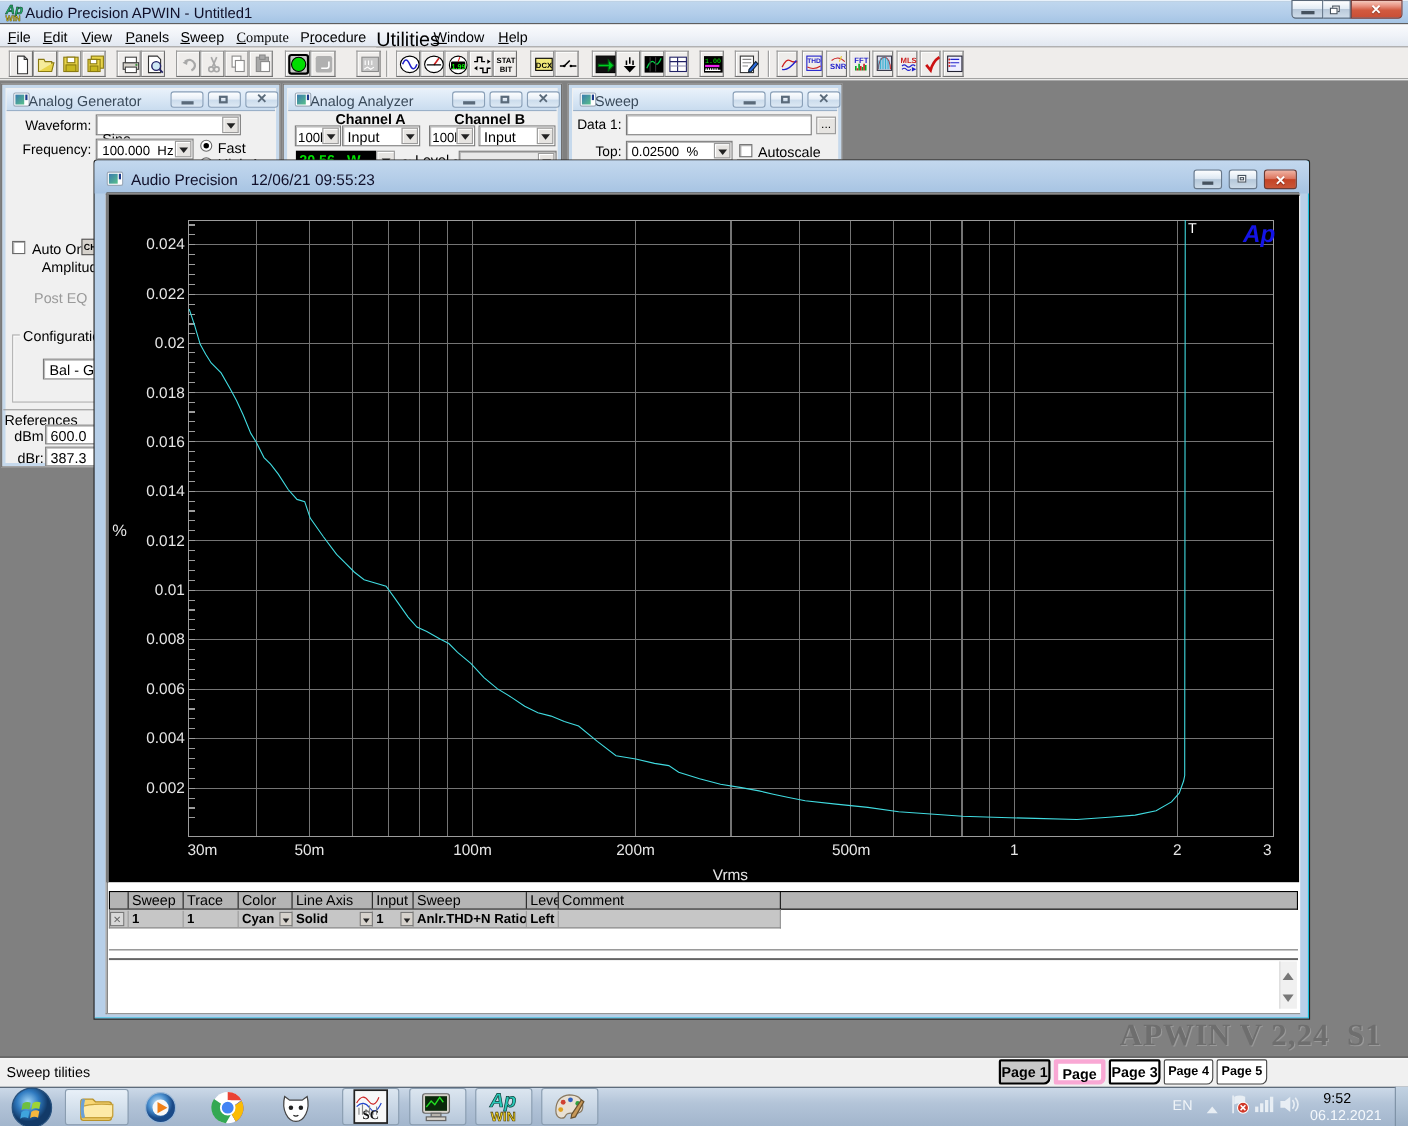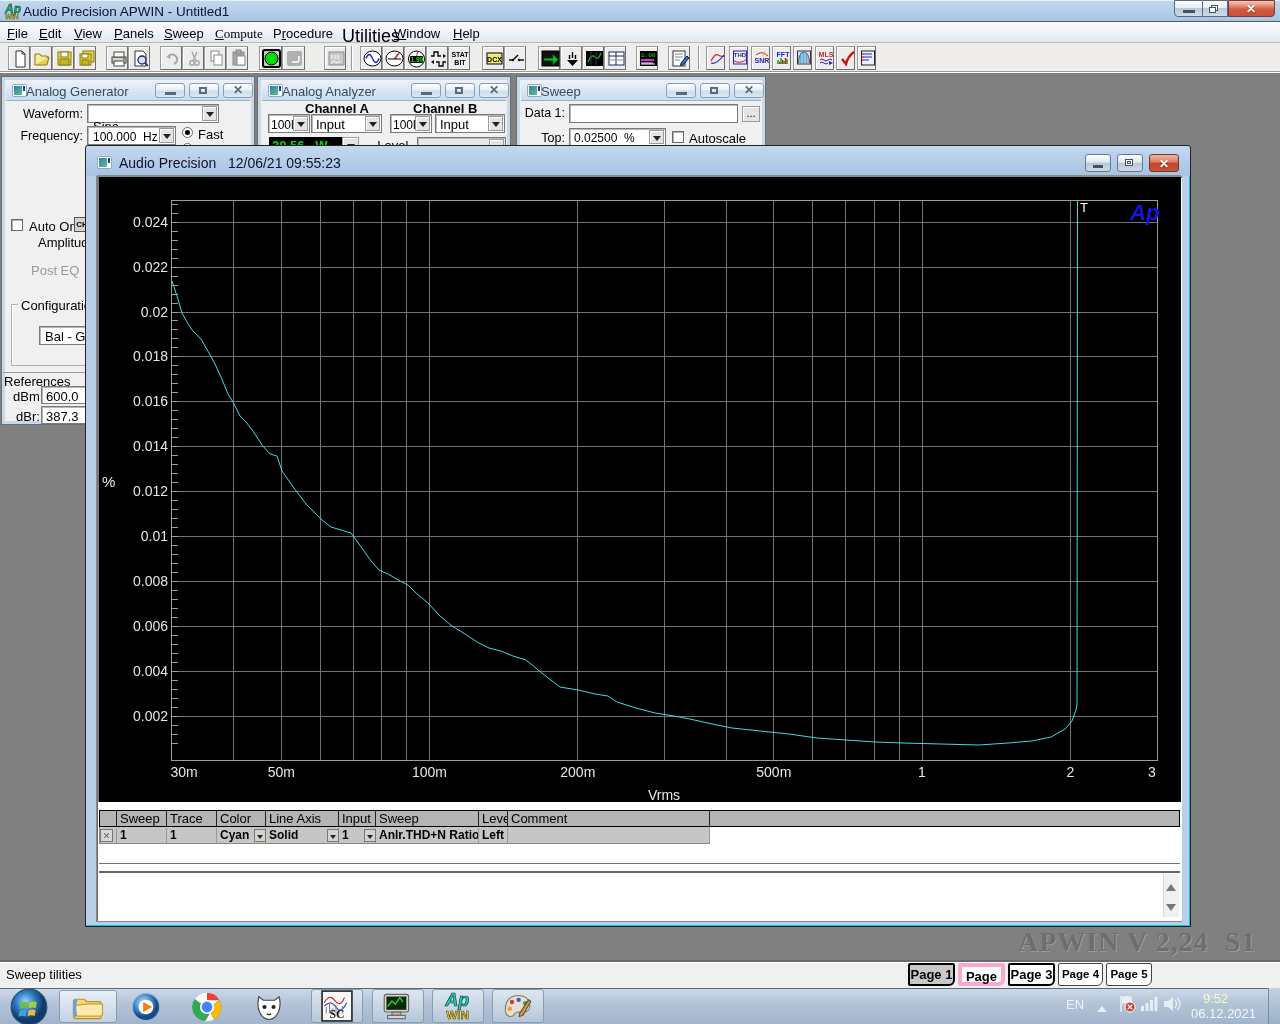--- a/index.html
+++ b/index.html
@@ -716,15 +716,15 @@
 <svg class="abs" style="left:1140px;top:996px;" width="20" height="16" viewBox="0 0 20 16">
   <rect x="1" y="10" width="3" height="5" fill="#e8eef4"></rect>
     <rect x="5.5" y="7" width="3" height="8" fill="#e8eef4"></rect>
   <rect x="10" y="4" width="3" height="11" fill="#e8eef4"></rect>
     <rect x="14.5" y="1" width="3" height="14" fill="#e8eef4"></rect>
 </svg>
 <svg class="abs" style="left:1162px;top:995px;" width="20" height="18" viewBox="0 0 20 18">
   <path d="M2 6 h4 l5 -4 v14 l-5 -4 h-4 z" fill="#e8eef4"></path>
   <path d="M13 5 q3 4 0 8 M15.5 3 q5 6 0 12" fill="none" stroke="#e8eef4" stroke-width="1.5"></path>
 </svg>
-<div class="abs" style="left:1203px;top:991px;font-size:13px;color:#fef9c3;">9:52</div>
+<div class="abs" style="left:1203px;top:991px;font-size:13px;color:#000000;">9:52</div>
 <div class="abs" style="left:1191px;top:1006px;font-size:13px;color:#f4f8fc;">06.12.2021</div>
 <div class="abs" style="left:1268px;top:988px;width:12px;height:36px;background:linear-gradient(180deg,#c2d2e2,#9cb0c6);border-left:1px solid #7a8ea2;"></div>
 
 </body></html>

